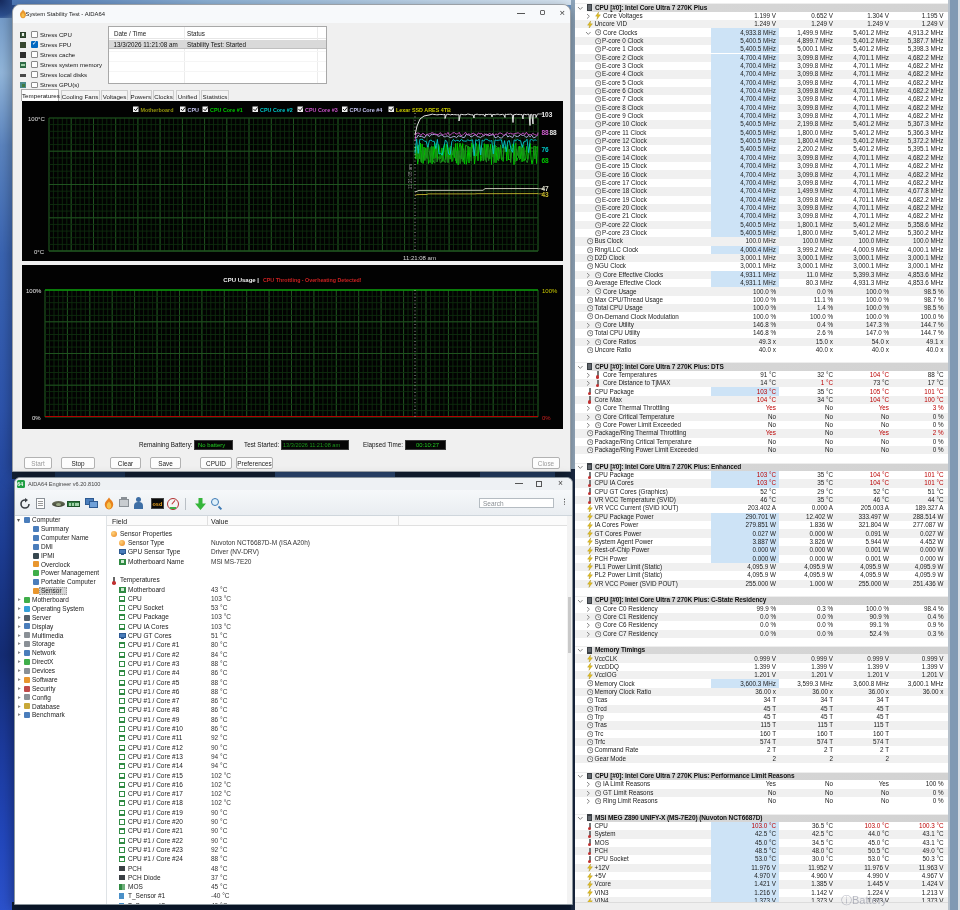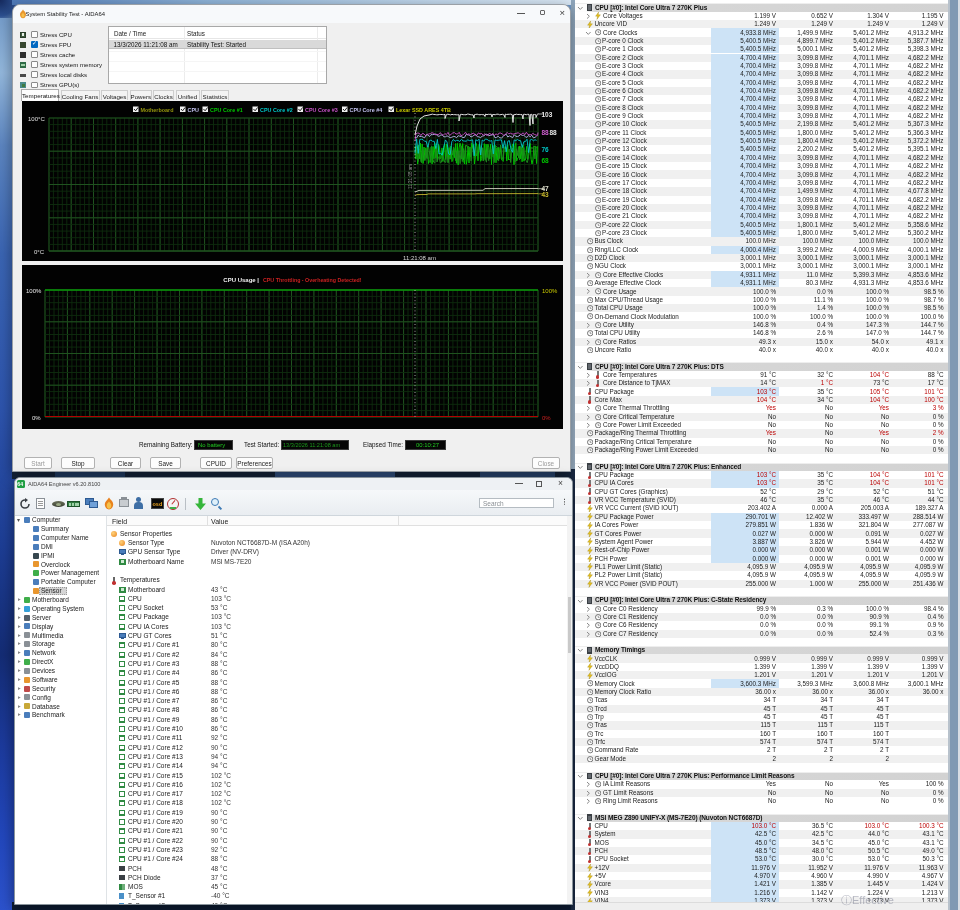--- a/index.html
+++ b/index.html
@@ -1742,13 +1742,13 @@
     <div class="abs" style="left:136px;top:897.12px;width:68px;height:8.36px;background:#cde3f6;"></div>
     <svg class="abs" style="left:12px;top:897.70px;" width="6" height="7.4" viewBox="0 0 6 7.4">
       <path d="M3.6 0 L0.6 4.2 H2.6 L1.9 7.4 L5.4 2.8 H3.2 Z" fill="#e8c11c" stroke="#8a7408" stroke-width="0.3"></path>
     </svg>
     <div class="tx" style="left:19.5px;top:897.20px;color:#1a1a1a;">VIN4</div>
     <div class="tx" style="left:139.0px;top:897.20px;width:62px;text-align:right;color:#1a1a1a;">1.373 V</div>
     <div class="tx" style="left:196.0px;top:897.20px;width:62px;text-align:right;color:#1a1a1a;">1.373 V</div>
     <div class="tx" style="left:252.0px;top:897.20px;width:62px;text-align:right;color:#1a1a1a;">1.373 V</div>
     <div class="tx" style="left:306.5px;top:897.20px;width:62px;text-align:right;color:#1a1a1a;">1.373 V</div>
     <div class="abs" style="left:0;top:901.5px;width:373px;height:8.5px;background:#efefef;border-top:1px solid #dcdcdc;"></div>
-    <div class="tx" style="left:266px;top:893px;font-size:11px;color:rgba(128,132,150,0.55);">ⓘEffective</div>
+    <div class="tx" style="left:266px;top:893px;font-size:11px;color:rgba(128,132,150,0.55);">ⓘBattery</div>
   </div>
 </body></html>

